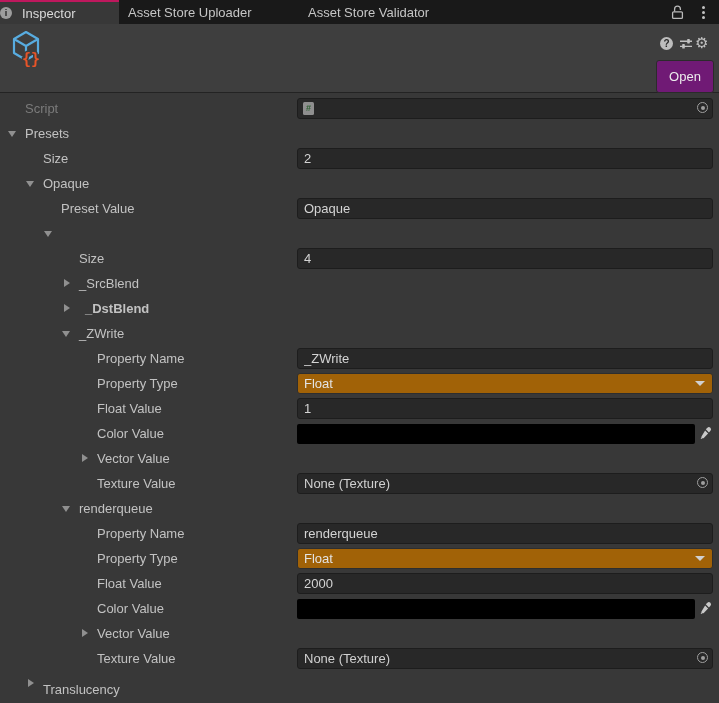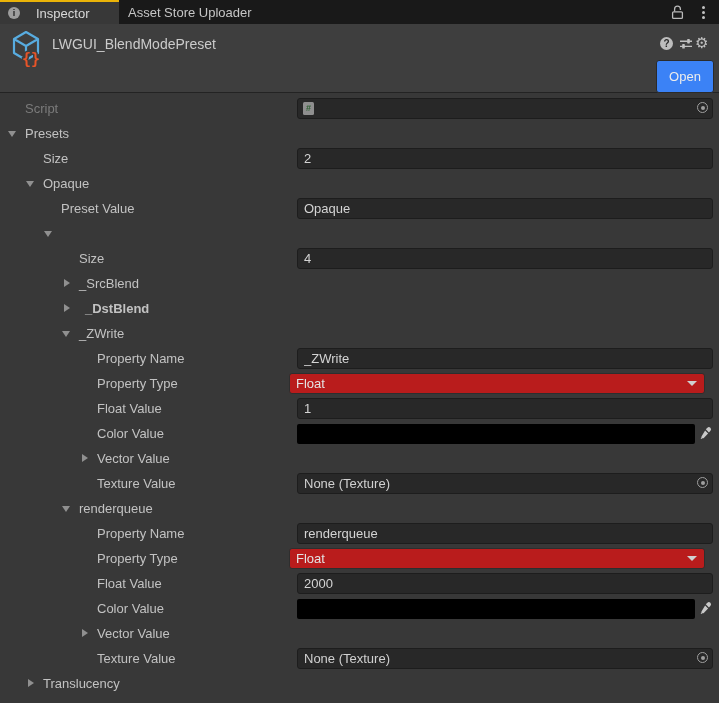--- a/index.html
+++ b/index.html
@@ -5,22 +5,22 @@
   html,body{margin:0;padding:0;}
   body{
     width:719px;height:703px;position:relative;overflow:hidden;
     background:#383838;font-family:"Liberation Sans",sans-serif;
     -webkit-font-smoothing:antialiased;
   }
   
   .tabbar{position:absolute;left:0;top:0;width:719px;height:24px;background:#191919;}
   .tab-active{
     position:absolute;left:0;top:0;width:119px;height:24px;background:#383838;
-    border-top:2px solid #eab308;box-sizing:border-box;
-    display:flex;align-items:center;gap:16px;padding-left:8px;
+    border-top:2px solid #be185d;box-sizing:border-box;
+    display:flex;align-items:center;gap:10px;padding-left:0;
   }
   .info-icon{
     width:12px;height:12px;border-radius:50%;background:#9d9d9d;flex:0 0 auto;
     color:#1c1c1c;font-size:9px;font-weight:bold;display:flex;align-items:center;justify-content:center;
   }
   .info-icon::after{content:"i";}
   .tab-label{font-size:13px;color:#dadada;white-space:nowrap;}
   .tab-inactive{position:absolute;top:0;height:24px;display:flex;align-items:center;
     font-size:13px;color:#c6c6c6;white-space:nowrap;}
   .lock-btn{position:absolute;left:671px;top:5px;width:14px;height:15px;}
@@ -38,21 +38,21 @@
   .asset-title{position:absolute;left:52px;top:12px;font-size:14px;color:#cbcbcb;white-space:nowrap;}
   .help-icon{position:absolute;left:660px;top:13px;width:13px;height:13px;border-radius:50%;
     background:#bdbdbd;color:#2a2a2a;font-size:10px;font-weight:bold;
     display:flex;align-items:center;justify-content:center;}
   .help-icon::after{content:"?";}
   .presets-icon{position:absolute;left:679px;top:13px;}
   .gear-icon{position:absolute;left:695px;top:10px;font-size:15px;color:#c0c0c0;line-height:18px;}
   .gear-icon::after{content:"\2699";}
   .open-btn{
     position:absolute;left:656px;top:36px;width:58px;height:33px;box-sizing:border-box;
-    background:#3b82f6;border:1px solid #2b2b2b;border-radius:3px;
+    background:#701a75;border:1px solid #2b2b2b;border-radius:3px;
     color:#ececec;font-size:13px;display:flex;align-items:center;justify-content:center;
   }
   
   .row{position:absolute;left:0;width:719px;height:25px;}
   .rlabel{position:absolute;top:0;height:25px;line-height:25px;font-size:13px;color:#c2c2c2;white-space:nowrap;}
   .rlabel.dim{color:#7b7b7b;}
   .arrow{position:absolute;width:0;height:0;}
   .arrow.open{top:10px;border-left:4.5px solid transparent;border-right:4.5px solid transparent;border-top:6px solid #909090;}
   .arrow.closed{top:8px;border-top:4.5px solid transparent;border-bottom:4.5px solid transparent;border-left:6px solid #909090;}
   .tfield{
@@ -68,60 +68,62 @@
   .objtext.withicon{left:20px;}
   .objtext.dim2{color:#8e8e8e;}
   .picker{position:absolute;right:4px;top:3px;width:11px;height:11px;border:1px solid #9f9f9f;border-radius:50%;box-sizing:border-box;}
   .picker::after{content:"";position:absolute;left:2.5px;top:2.5px;width:4px;height:4px;border-radius:50%;background:#9f9f9f;}
   .scripticon{
     position:absolute;left:5px;top:3px;width:11px;height:13px;background:#8f8f8f;border-radius:1.5px;
     font-size:9px;font-weight:bold;color:#2f6033;text-align:center;line-height:13px;
   }
   .scripticon::after{content:"#";}
   .dropdown{
-    position:absolute;left:289px;top:2px;width:416px;height:21px;box-sizing:border-box;
-    background:#b91c1c;border:1px solid #2e2e2e;border-radius:3px;text-align:center;
+    position:absolute;left:297px;top:2px;width:416px;height:21px;box-sizing:border-box;
+    background:#a16207;border:1px solid #2e2e2e;border-radius:3px;text-align:center;
   }
   .ddtext{position:absolute;left:6px;top:0;height:19px;line-height:19px;font-size:13px;color:#e3e3e3;white-space:nowrap;}
   .dd-caret{position:absolute;right:7px;top:7px;border-left:5px solid transparent;border-right:5px solid transparent;border-top:5.5px solid #d0d0d0;}
   .swatch{position:absolute;left:297px;top:3px;width:398px;height:20px;background:#000000;border-radius:2px;}
   .eyedropper{position:absolute;left:699px;top:5px;width:13px;height:14px;}
 </style>
 </head>
 <body>
 
 <div class="tabbar">
   <div class="tab-active">
     <span class="info-icon"></span>
     <span class="tab-label">Inspector</span>
   </div>
   <div class="tab-inactive" style="left:128px;">
     <span>Asset Store Uploader</span>
   </div>
+  <div class="tab-inactive" style="left:308px;">
+    <span>Asset Store Validator</span>
+  </div>
   <div class="lock-btn">
     <svg width="13" height="15" viewBox="0 0 13 15">
       <rect x="1.6" y="6.8" width="9.8" height="6.6" rx="1" fill="none" stroke="#b9b9b9" stroke-width="1.3"></rect>
       <path d="M3.6 6.5 V4.1 a2.9 2.9 0 0 1 5.8 0 V5" fill="none" stroke="#b9b9b9" stroke-width="1.3"></path>
     </svg>
   </div>
   <div class="kebab-btn">
       <i></i>
       <i></i>
       <i></i>
     </div>
 </div>
 
 <div class="header">
   <div class="cube-icon">
     <svg width="36" height="38" viewBox="0 0 36 38">
       <path d="M17 3 L29 10 L29 24 L17 31 L5 24 L5 10 Z M5 10 L17 17 L29 10 M17 17 L17 31" fill="none" stroke="#58ace0" stroke-width="2.2" stroke-linejoin="round"></path>
       <text class="cube-braces" x="13" y="35">{}</text>
     </svg>
   </div>
-  <div class="asset-title">LWGUI_BlendModePreset</div>
   <div class="help-icon"></div>
   <div class="presets-icon">
     <svg width="14" height="14" viewBox="0 0 14 14">
       <path d="M1 4.2 h12 M1 9.4 h12" stroke="#c0c0c0" stroke-width="1.4"></path>
       <rect x="8.2" y="1.9" width="2.6" height="4.5" rx="0.6" fill="#c0c0c0"></rect>
       <rect x="3.2" y="7.1" width="2.6" height="4.5" rx="0.6" fill="#c0c0c0"></rect>
     </svg>
   </div>
   <div class="gear-icon"></div>
   <div class="open-btn">
@@ -265,14 +267,14 @@
 <div class="row" style="top:646px;">
   <span class="rlabel" style="left:97px;">Texture Value</span>
   <div class="objfield">
     <span class="objtext">None (Texture)</span>
     <span class="picker"></span>
   </div>
 </div>
 
 <div class="row" style="top:671px;">
   <span class="arrow closed" style="left:28px;"></span>
-  <span class="rlabel" style="left:43px;">Translucency</span>
+  <span class="rlabel" style="left:43px;margin-top:6px;">Translucency</span>
 </div>
 
 </body></html>

